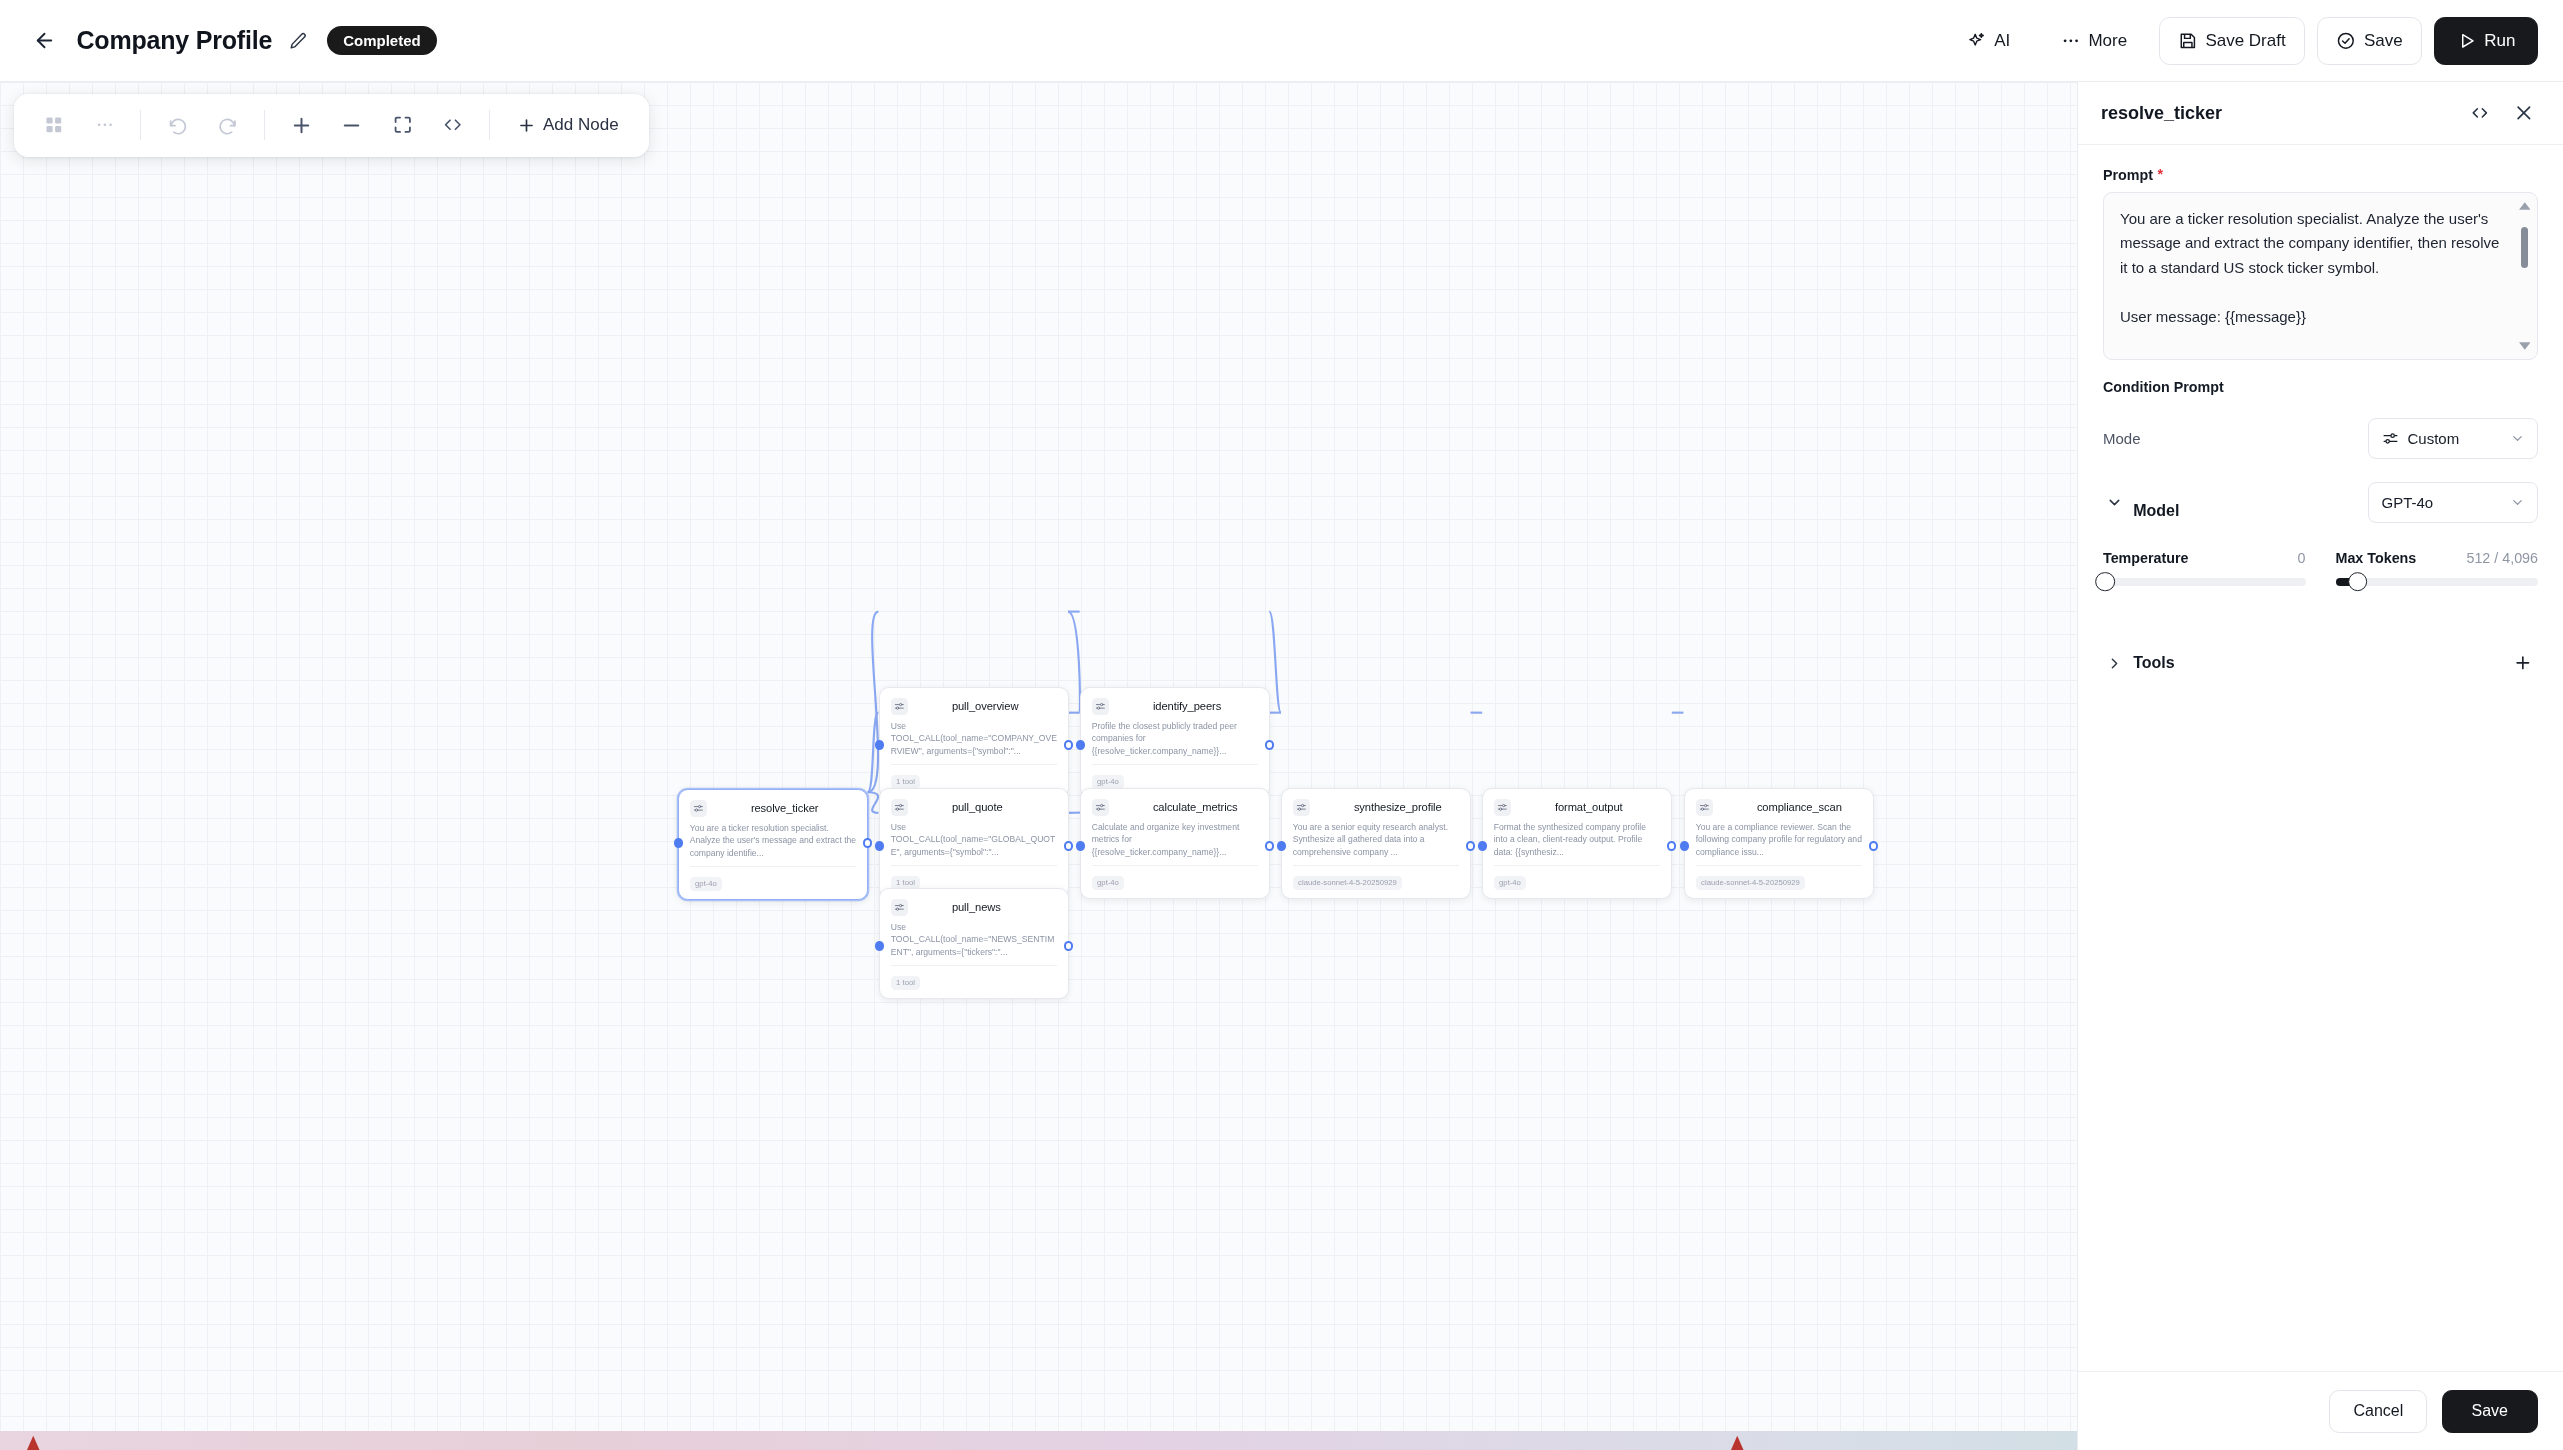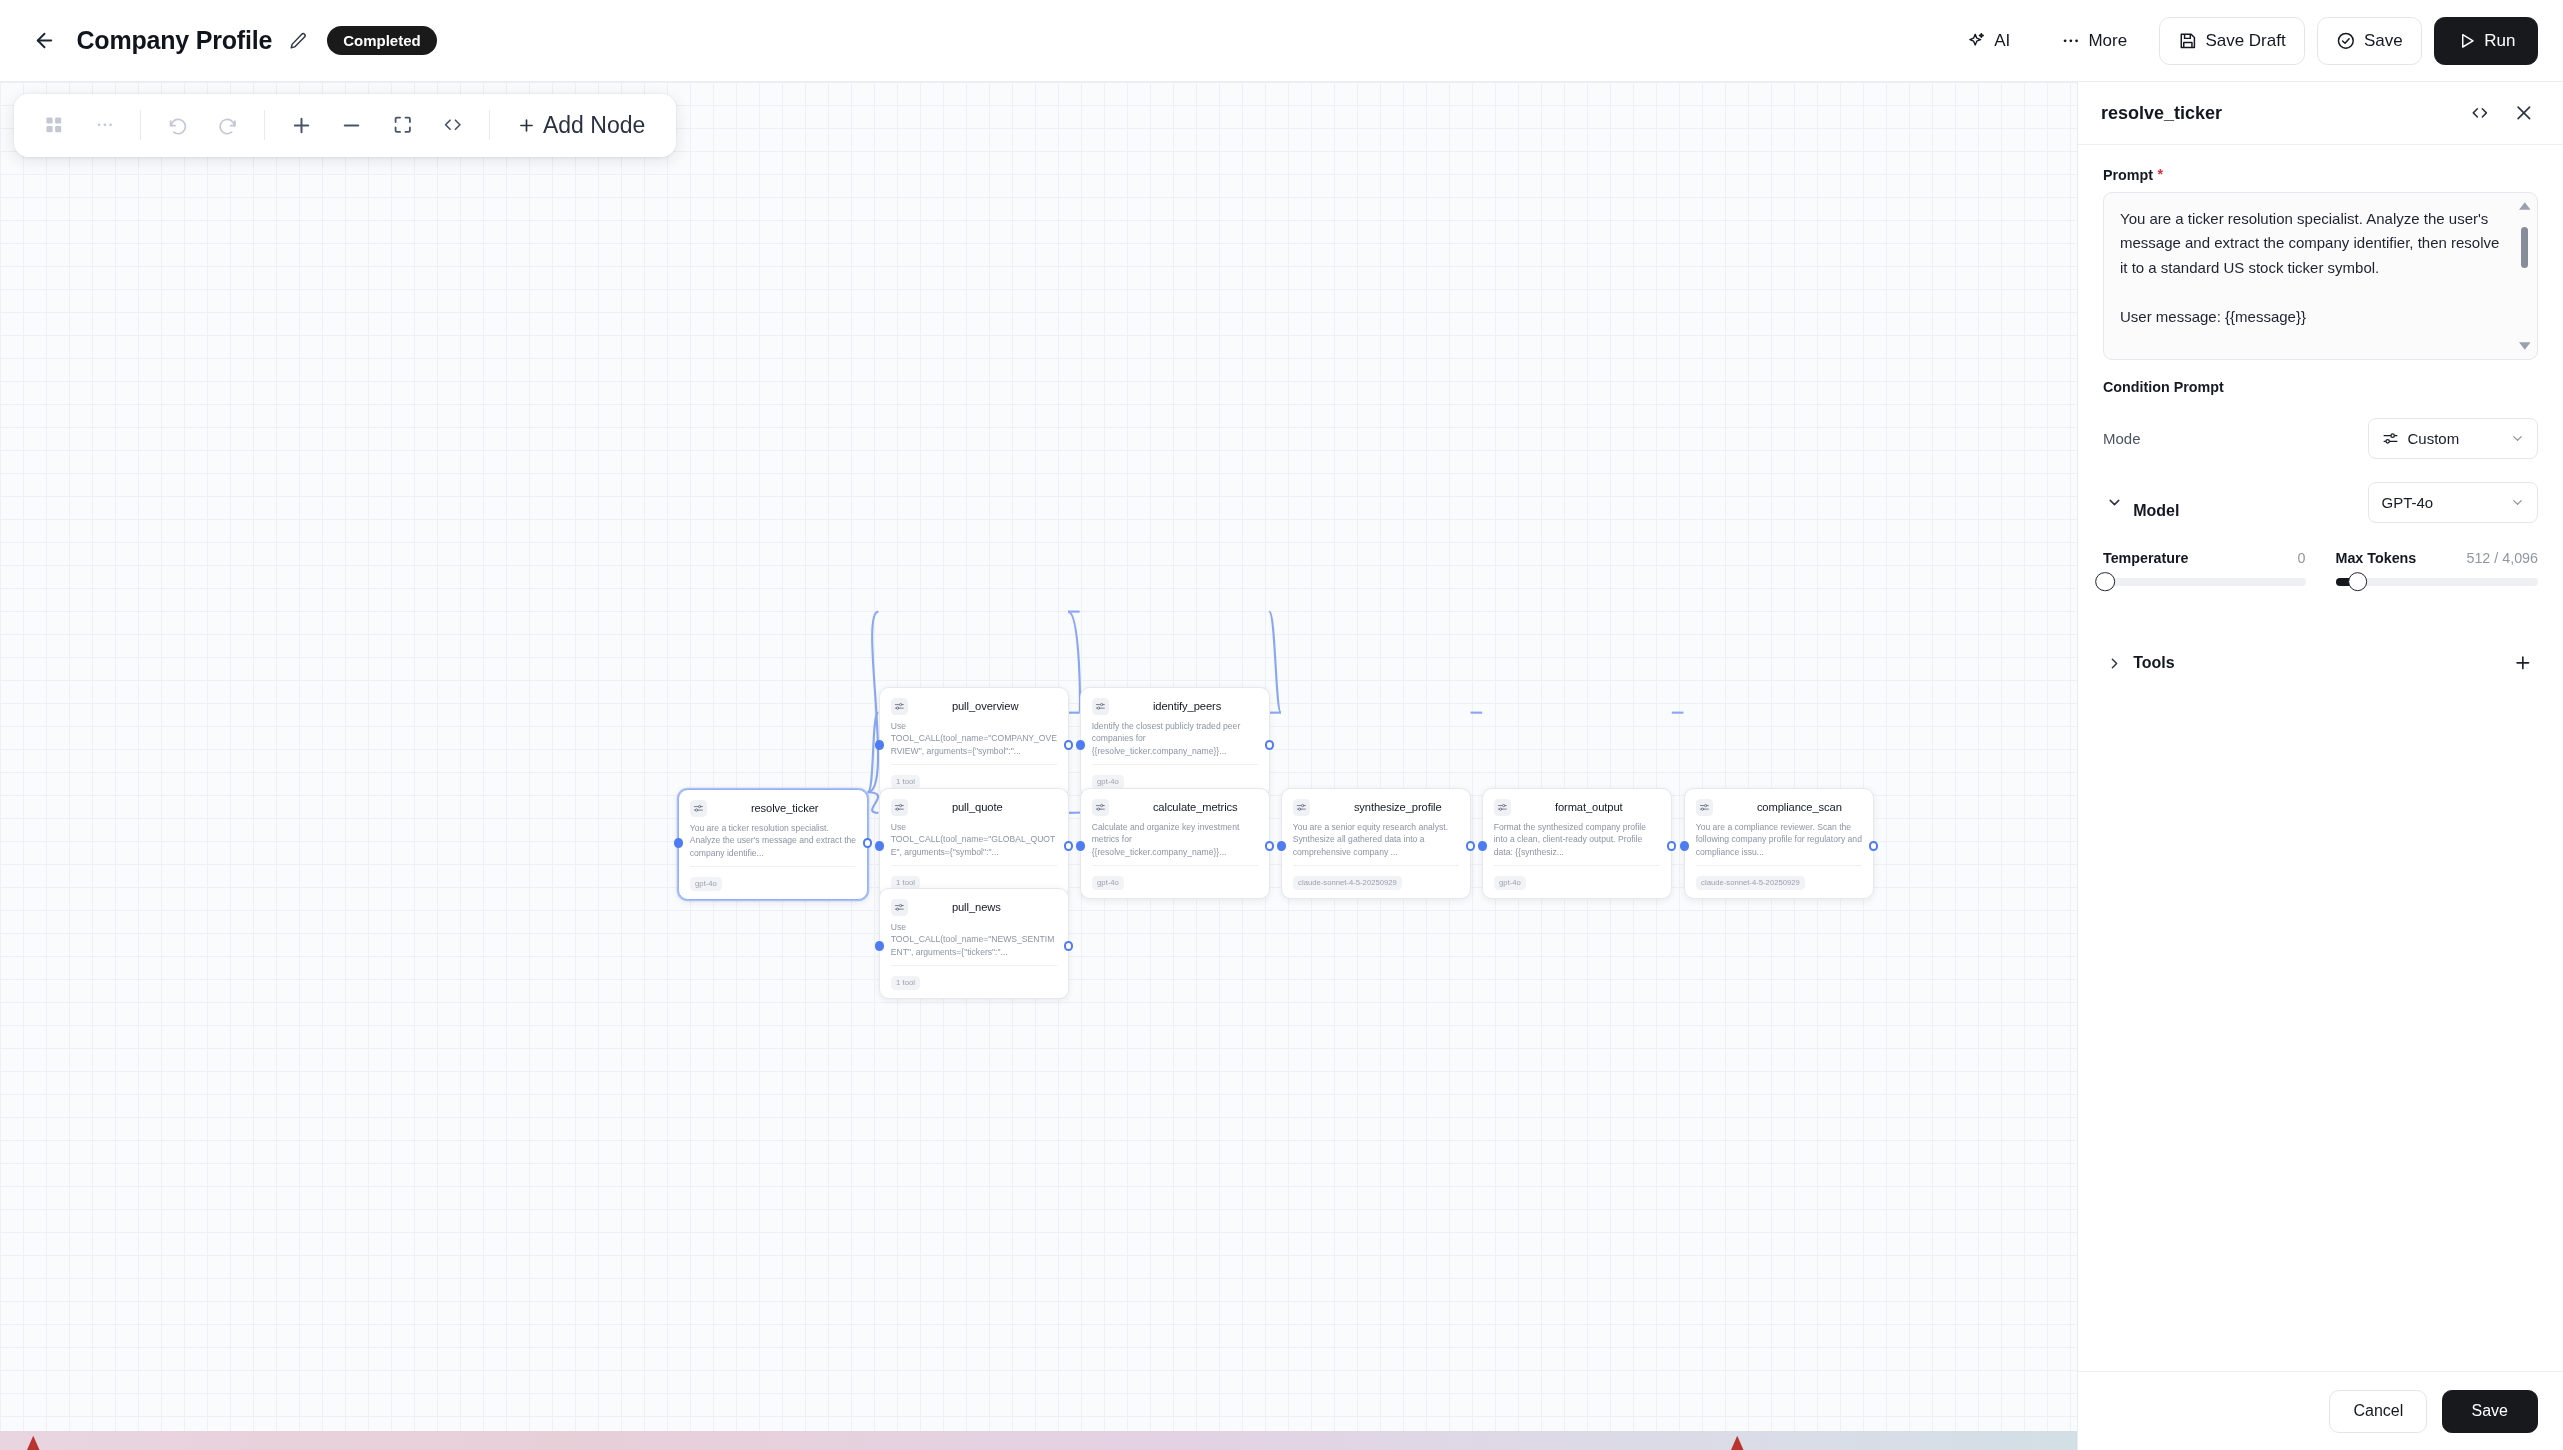--- a/index.html
+++ b/index.html
@@ -56,21 +56,21 @@
     display:flex; align-items:center; padding:0 16px; gap:3.6px; z-index:20;
   }
   .cbtn{
     width:47px;height:47px;border-radius:9px;display:flex;align-items:center;justify-content:center;
     color:#49546b; cursor:pointer;
   }
   .cbtn.muted{color:#c3c8d4;}
   .cdiv{width:0.9px;height:30px;background:#e7e9ef;margin:0 9px;}
   .addnode{
     display:flex;align-items:center;gap:7.2px;padding:0 14.3px;height:47px;border-radius:9px;
-    font-size:23px;color:#2a3142;font-weight:500;cursor:pointer;white-space:nowrap;
+    font-size:17px;color:#2a3142;font-weight:500;cursor:pointer;white-space:nowrap;
   }
 
   
   .node{
     position:absolute; background:#fff; border:0.9px solid #e6e8ee; border-radius:9.8px;
     box-shadow:0 1.8px 6.3px rgba(22,30,55,.07);
     padding:9.8px 10.7px 8px 10.7px; z-index:10;
   }
   .node.selected{ border-color:#93b0f5; box-shadow:0 0 0 1.3px #a9c0f8, 0 1.8px 7.2px rgba(22,30,55,.10); }
   .node-head{display:flex;align-items:center;gap:7.2px;margin-bottom:5.4px;}
@@ -365,21 +365,21 @@
         <div class="node" style="left: 1080px; top: 605px; width: 190px;"><div class="node-head">
             <span class="node-ico">
               <svg width="10.7" height="10.7" viewBox="0 0 24 24" fill="none" stroke="currentColor" stroke-width="2" stroke-linecap="round">
                 <line x1="3" y1="8" x2="21" y2="8"></line>
                 <circle cx="15" cy="8" r="2.6" fill="#f0f1f5"></circle>
                 <line x1="3" y1="16" x2="21" y2="16"></line>
                 <circle cx="8" cy="16" r="2.6" fill="#f0f1f5"></circle>
               </svg>
             </span>
             <span class="node-title">identify_peers</span>
-          </div><div class="node-desc">Identify the closest publicly traded peer companies for {{resolve_ticker.company_name}}...</div><div class="node-sep"></div><span class="node-badge">gpt-4o</span><span class="port filled" style="left:-5.4px;top:52px"></span><span class="port" style="right:-5.4px;top:52px"></span></div>
+          </div><div class="node-desc">Profile the closest publicly traded peer companies for {{resolve_ticker.company_name}}...</div><div class="node-sep"></div><span class="node-badge">gpt-4o</span><span class="port filled" style="left:-5.4px;top:52px"></span><span class="port" style="right:-5.4px;top:52px"></span></div>
         <div class="node" style="left: 1080px; top: 706px; width: 190px;"><div class="node-head">
             <span class="node-ico">
               <svg width="10.7" height="10.7" viewBox="0 0 24 24" fill="none" stroke="currentColor" stroke-width="2" stroke-linecap="round">
                 <line x1="3" y1="8" x2="21" y2="8"></line>
                 <circle cx="15" cy="8" r="2.6" fill="#f0f1f5"></circle>
                 <line x1="3" y1="16" x2="21" y2="16"></line>
                 <circle cx="8" cy="16" r="2.6" fill="#f0f1f5"></circle>
               </svg>
             </span>
             <span class="node-title">calculate_metrics</span>

